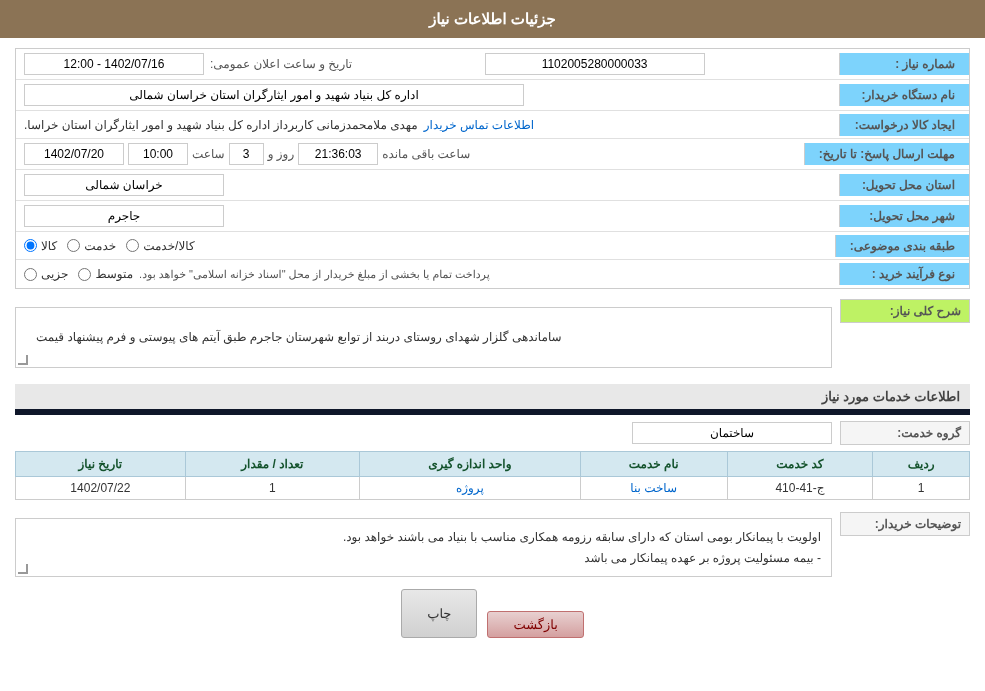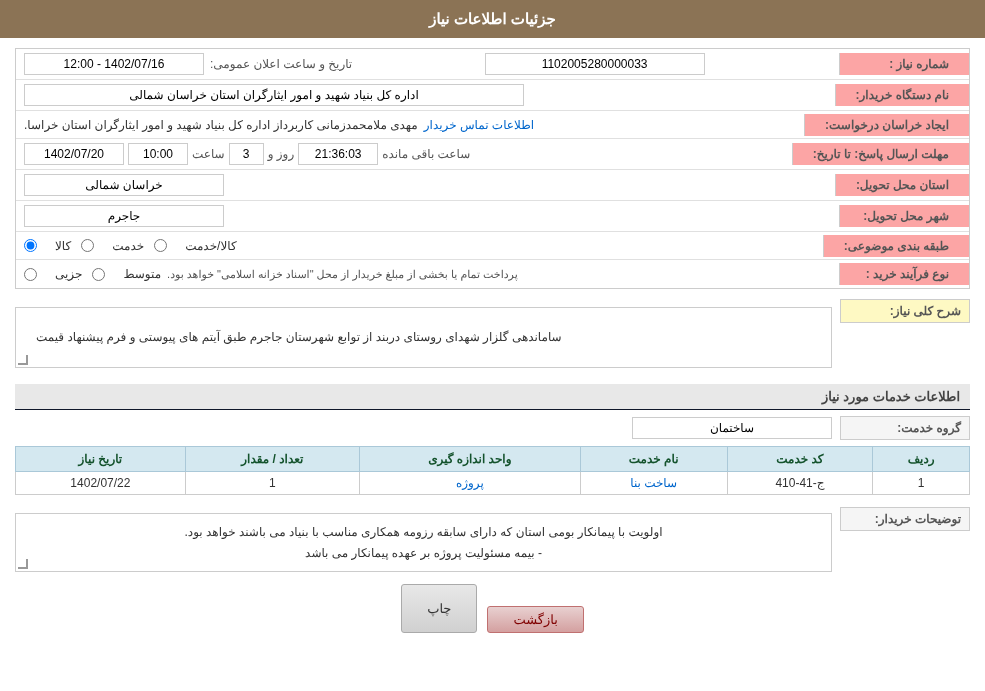--- a/index.html
+++ b/index.html
@@ -34,22 +34,22 @@
     .info-row {
       display: flex;
       align-items: center;
       border-bottom: 1px solid #e0e0e0;
       min-height: 28px;
     }
     .info-row:last-child {
       border-bottom: none;
     }
     .label-cell {
-      background: #fca5a5;
-      padding: 4px 20px;
+      background: #7dd3fc;
+      padding: 4px 14px;
       min-width: 130px;
       text-align: right;
       font-weight: bold;
       border-left: 1px solid #ccc;
       color: #555;
       white-space: nowrap;
       font-size: 12px;
     }
     .value-cell {
       padding: 4px 8px;
@@ -89,29 +89,29 @@
     }
     .radio-group {
       display: flex;
       align-items: center;
       gap: 10px;
       justify-content: flex-end;
     }
     .radio-item {
       display: flex;
       align-items: center;
-      gap: 18px;
+      gap: 4px;
       font-size: 12px;
     }
     .section-title {
       background: #e8e8e8;
       padding: 5px 10px;
       font-weight: bold;
       font-size: 13px;
-      border-bottom: 1px solid #0f172a;
+      border-bottom: 6px solid #0f172a;
       color: #444;
     }
     .description-box {
       border: 1px solid #ccc;
       margin: 8px 0;
       padding: 20px;
       min-height: 60px;
       text-align: left;
       font-size: 12px;
       line-height: 1.6;
@@ -146,21 +146,21 @@
       text-align: center;
     }
     .services-table td.blue-text {
       color: #0066cc;
     }
     .buyer-notes {
       border: 1px solid #ccc;
       padding: 8px 10px;
       margin-top: 6px;
       min-height: 55px;
-      text-align: center;
+      text-align: right;
       font-size: 12px;
       line-height: 1.7;
       position: relative;
     }
     .buyer-notes .resize-handle {
       position: absolute;
       bottom: 2px;
       left: 2px;
       width: 10px;
       height: 10px;
@@ -222,21 +222,21 @@
       </div>
 
       <div class="info-row">
         <div class="label-cell">نام دستگاه خریدار:</div>
         <div class="value-cell">
           <input class="input-box" style="width: 500px; text-align: center;" readonly="" value="اداره کل بنیاد شهید و امور ایثارگران استان خراسان شمالی">
         </div>
       </div>
 
       <div class="info-row">
-        <div class="label-cell">ایجاد خراسان درخواست:</div>
+        <div class="label-cell">ایجاد کالا درخواست:</div>
         <div class="value-cell">
           <a href="#" class="blue-link">اطلاعات تماس خریدار</a>
           <span style="font-size:12px;">مهدی  ملامحمدزمانی کاربرداز اداره کل بنیاد شهید و امور ایثارگران استان خراسا.</span>
         </div>
       </div>
 
       <div class="info-row">
         <div class="label-cell">مهلت ارسال پاسخ: تا تاریخ:</div>
         <div class="value-cell">
           <div class="date-time-row">
@@ -300,21 +300,21 @@
                 <input type="radio" name="purchase_type" style="">
               </div>
             </div>
           </div>
         </div>
       </div>
 
     </div>
 
     <div style="display:flex; align-items:flex-start; gap:8px; margin-bottom:8px;">
-      <div style="background:#fef9c3; padding:4px 8px; min-width:130px; text-align:right; font-weight:bold; border:1px solid #ccc; font-size:12px; color:#555; white-space:nowrap; align-self:flex-start; margin-top:0;">شرح کلی نیاز:</div>
+      <div style="background:#bef264; padding:4px 8px; min-width:130px; text-align:right; font-weight:bold; border:1px solid #ccc; font-size:12px; color:#555; white-space:nowrap; align-self:flex-start; margin-top:0;">شرح کلی نیاز:</div>
       <div class="description-box" style="flex:1;">
         <span>ساماندهی گلزار شهدای روستای دربند از توابع شهرستان جاجرم طبق آیتم های پیوستی و فرم پیشنهاد قیمت</span>
         <div class="resize-handle"></div>
       </div>
     </div>
 
     <div class="section-title">اطلاعات خدمات مورد نیاز</div>
 
     <div style="display:flex; align-items:center; gap:8px; margin: 6px 0;">
       <div style="background:#f5f5f5; padding:4px 8px; min-width:130px; text-align:right; font-weight:bold; border:1px solid #ccc; font-size:12px; color:#555; white-space:nowrap;">گروه خدمت:</div>

